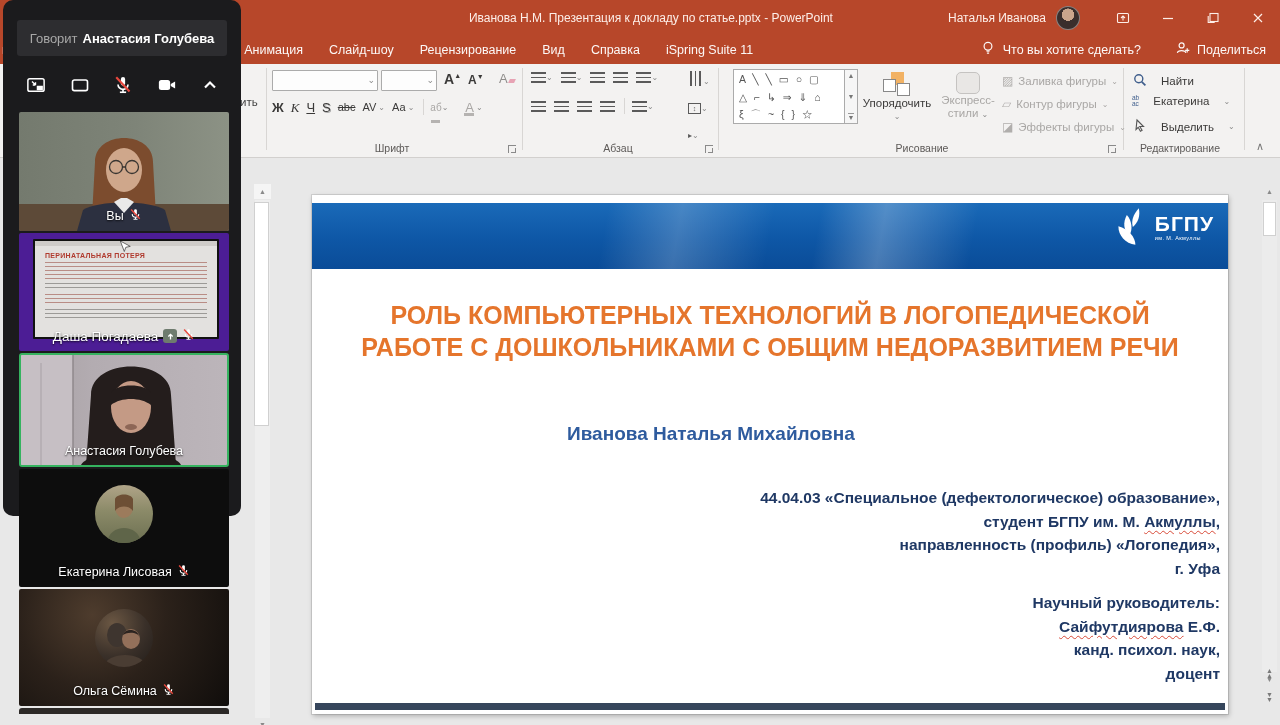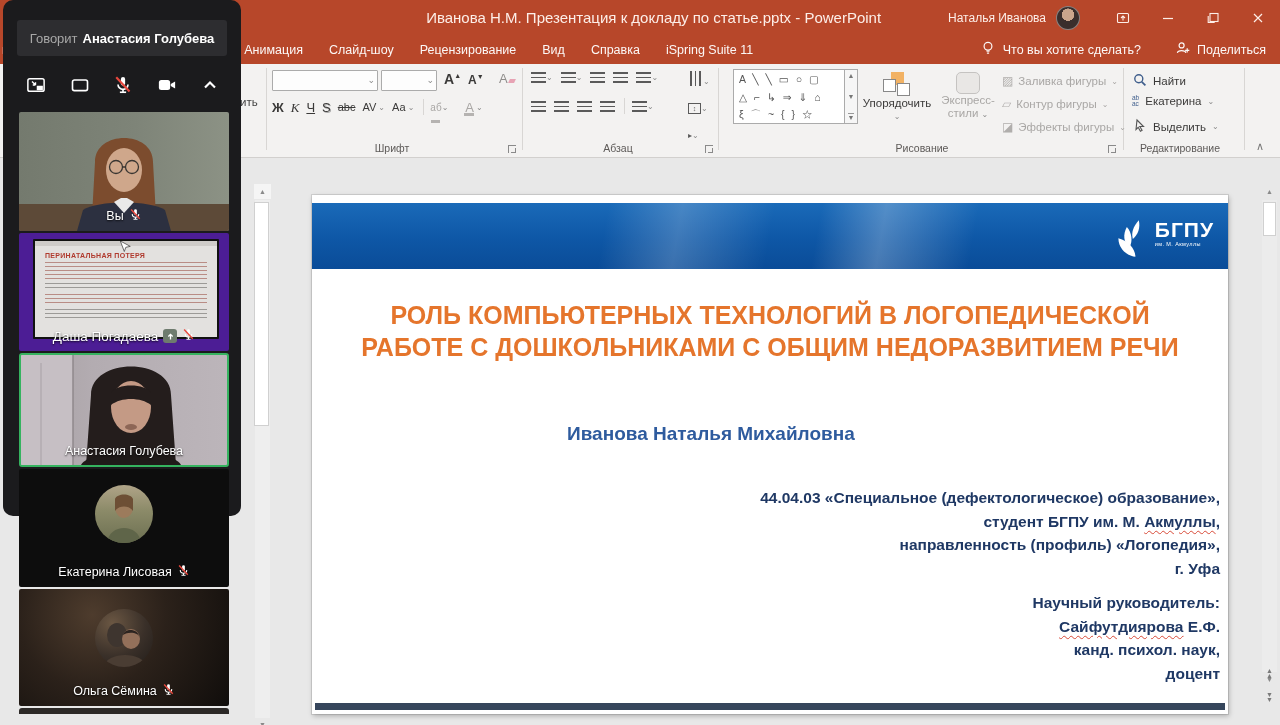--- a/index.html
+++ b/index.html
@@ -3,21 +3,21 @@
 <meta charset="utf-8">
 <style>
   html,body{margin:0;padding:0;background:#555;}
   *{box-sizing:border-box;}
   .screen{position:relative;width:1280px;height:725px;overflow:hidden;
           font-family:"Liberation Sans",sans-serif;background:#e8e8e8;}
 
   
   .titlebar{position:absolute;left:0;top:0;width:1280px;height:35px;background:#b7472a;color:#fff;}
   .tb-title{position:absolute;left:50%;top:0;transform:translateX(-47%);height:35px;
-            display:flex;align-items:center;font-size:15px;color:#fdeee8;white-space:nowrap;}
+            display:flex;align-items:center;font-size:12px;color:#fdeee8;white-space:nowrap;}
   .tb-right{position:absolute;right:0;top:0;height:35px;display:flex;align-items:center;}
   .tb-user{font-size:12px;color:#fdeee8;margin-right:10px;}
   .tb-avatar{width:24px;height:24px;border-radius:50%;margin-right:20px;overflow:hidden;
              background:radial-gradient(circle at 50% 35%,#caa58c 0 34%,#3a2e2c 35% 100%);border:1px solid rgba(255,255,255,.4);}
   .winbtn{width:45px;height:35px;display:flex;align-items:center;justify-content:center;color:#fdeee8;}
   .tabrow{position:absolute;left:0;top:35px;width:1280px;height:29px;background:#b7472a;
           display:flex;align-items:center;color:rgba(255,255,255,.96);font-size:12.5px;}
   .tab{padding:0 13px;white-space:nowrap;}
   .tab.partial{padding-left:2px;}
   .tellme{margin-left:auto;display:flex;align-items:center;gap:7px;white-space:nowrap;}
@@ -46,41 +46,41 @@
   .bigbtn{position:absolute;display:flex;flex-direction:column;align-items:center;text-align:center;
           font-size:11.5px;color:#3b3a39;line-height:13px;}
   .bigbtn .dd{font-size:8px;color:#8a8a8a;}
   .sq-back{position:absolute;left:8px;top:0;width:13px;height:13px;background:#f2b264;}
   .sq-front{position:absolute;left:0;top:7px;width:13px;height:13px;background:#fff;border:1px solid #888;}
   .sq-front2{position:absolute;left:14px;top:11px;width:13px;height:13px;background:#fff;border:1px solid #888;}
   .qs-icon{width:24px;height:22px;border:1px solid #c5c3c1;border-radius:5px;background:#e9e7e5;}
   .fillrow{position:absolute;left:1002px;display:flex;align-items:center;gap:5px;
            font-size:11.5px;color:#a9a7a5;white-space:nowrap;}
   .fillrow .gi{font-size:12px;color:#b0aeac;}
-  .editrow{position:absolute;left:1132px;display:flex;align-items:center;gap:6px;font-size:11.5px;color:#3b3a39;white-space:nowrap;}
+  .editrow{position:absolute;left:1132px;display:flex;align-items:center;gap:14px;font-size:11.5px;color:#3b3a39;white-space:nowrap;}
   .collapse{position:absolute;left:1256px;top:76px;font-size:11px;color:#777;}
 
   
   .editor{position:absolute;left:0;top:159px;width:1280px;height:566px;background:#e8e8e8;}
   .thumb-scroll{position:absolute;left:254px;top:25px;width:17px;height:565px;}
   .sb-arrow{position:absolute;left:0;width:17px;height:15px;display:flex;align-items:center;justify-content:center;
             font-size:7px;color:#8a8a8a;background:#f5f5f5;}
   .sb-track{position:absolute;left:1px;top:16px;width:15px;height:518px;background:#eeeeee;}
   .sb-thumb{position:absolute;left:0;width:15px;background:#fff;border:1px solid #d0d0d0;}
   .right-scroll{position:absolute;left:1262px;top:25px;width:15px;}
   .navbtn{position:absolute;left:1262px;width:15px;text-align:center;color:#7a7a7a;font-size:7px;line-height:4.5px;}
 
   
   .slide{position:absolute;left:312px;top:36px;width:916px;height:519px;background:#fff;
          box-shadow:0 0 0 1px rgba(0,0,0,.10),1px 2px 5px rgba(0,0,0,.25);}
   .band{position:absolute;left:0;top:8px;width:916px;height:66px;
         background:linear-gradient(100deg,rgba(255,255,255,0) 32%,rgba(255,255,255,.20) 40%,rgba(255,255,255,0) 50%),
                    linear-gradient(100deg,rgba(255,255,255,0) 55%,rgba(255,255,255,.25) 62%,rgba(255,255,255,0) 72%),
                    linear-gradient(180deg,#1a6ab8 0%,#0e57a6 55%,#0a4c98 100%);}
-  .logo{position:absolute;right:14px;top:16px;display:flex;gap:6px;color:#fff;}
+  .logo{position:absolute;right:14px;top:4px;display:flex;align-items:center;gap:6px;color:#fff;}
   .logo-txt{display:flex;flex-direction:column;align-items:flex-start;}
   .logo-name{font-size:21px;font-weight:bold;letter-spacing:1px;line-height:22px;}
   .logo-sub{font-size:5.5px;letter-spacing:.4px;}
   .s-title{position:absolute;left:10px;right:10px;top:104px;text-align:center;color:#e5752c;
            font-weight:bold;font-size:25px;line-height:32px;}
   .s-author{position:absolute;left:255px;top:228px;color:#2e5b9e;font-weight:bold;font-size:19px;}
   .s-aff{position:absolute;right:8px;top:291px;text-align:right;color:#1f3864;font-weight:bold;
          font-size:15.5px;line-height:23.5px;}
   .s-adv{position:absolute;right:8px;top:396px;text-align:right;color:#1f3864;font-weight:bold;
          font-size:15.5px;line-height:23.5px;}

